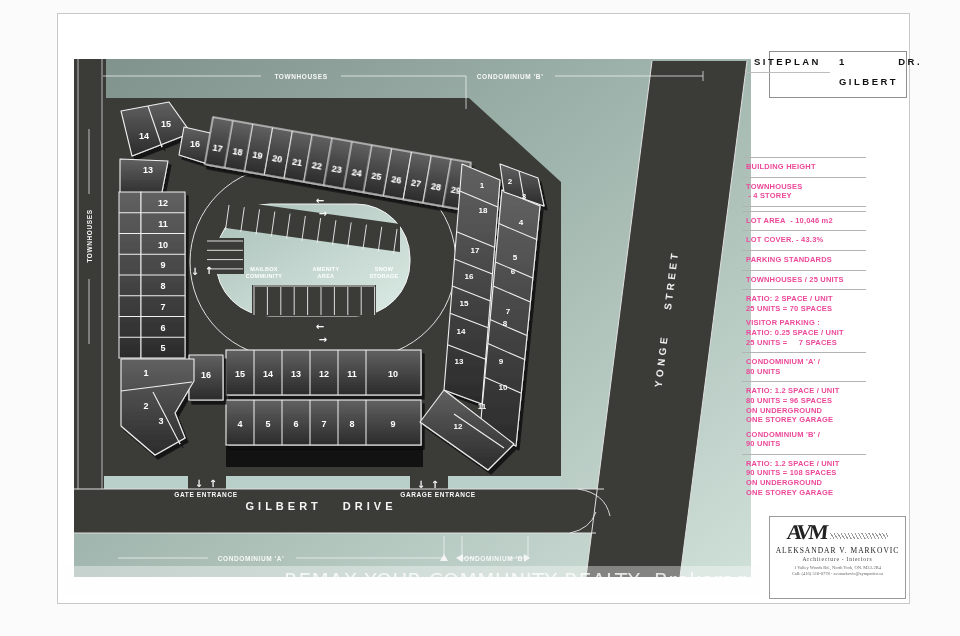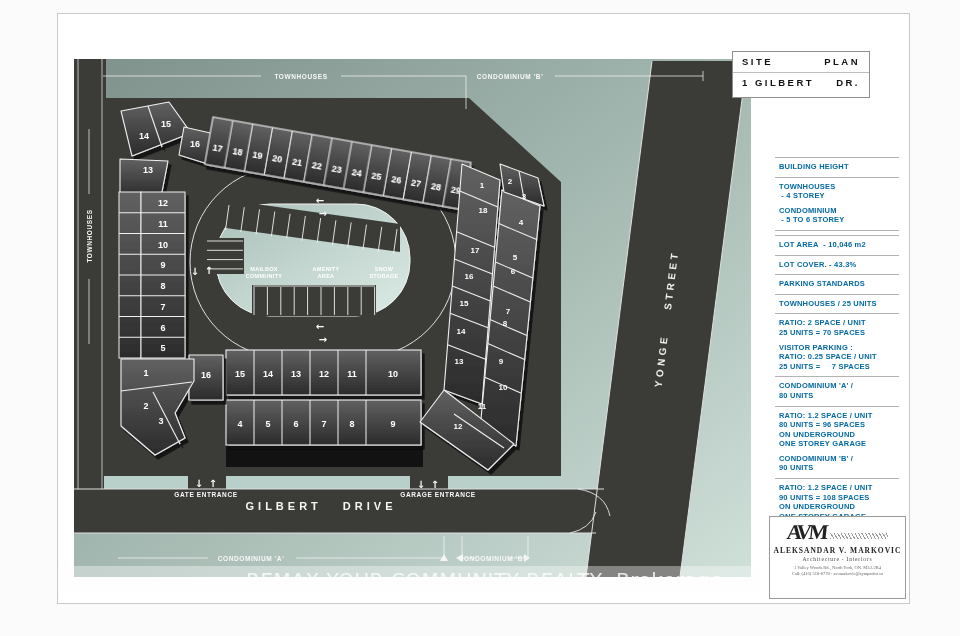--- a/index.html
+++ b/index.html
@@ -13,43 +13,43 @@
   text{font-family:"Liberation Sans",sans-serif}
   .u9{font-size:9px;font-weight:bold;fill:#ffffff;text-anchor:middle}
   .u8{font-size:8px;font-weight:bold;fill:#ffffff;text-anchor:middle}
   .dim{font-size:6.5px;font-weight:bold;fill:#f8f8f8;letter-spacing:.6px;text-anchor:middle}
   .isl{font-size:5.5px;font-weight:bold;fill:#ffffff;letter-spacing:.3px;text-anchor:middle}
   .street-big{font-size:11px;font-weight:bold;fill:#f5f5f5;letter-spacing:4px;word-spacing:14px;text-anchor:middle}
   .street-yonge{font-size:10px;font-weight:bold;fill:#f0f0f0;letter-spacing:3.5px;word-spacing:18px;text-anchor:middle}
   .arrow{font-family:"DejaVu Sans",sans-serif;font-size:10px;font-weight:bold;fill:#fafafa;text-anchor:middle}
 
   
-  .title-box{position:absolute;left:674px;top:37px;width:136px;height:45px;border:1px solid #8f8f8f;
-             background:#fff;display:flex;flex-direction:column;}
+  .title-box{position:absolute;left:711px;top:37px;width:136px;height:45px;border:1px solid #8f8f8f;
+             background:#fff;display:flex;justify-content:center}
   .title-row{display:flex;justify-content:space-between;padding:0 9px;font-size:9.5px;font-weight:bold;
              letter-spacing:2.5px;color:#111;height:20px;line-height:20px}
   .title-row.first{border-bottom:1px solid #bdbdbd}
 
-  .info-box{position:absolute;left:711px;top:139px;width:137px;color:#0369a1}
+  .info-box{position:absolute;left:678px;top:139px;width:137px;color:#ec4899}
   .info-sec{margin:0 0 5px 0;padding-left:10px}
   .info-line{font-size:7.5px;font-weight:bold;line-height:9.6px;letter-spacing:.2px;white-space:pre}
   .info-rule{border-top:1px solid #b3b3b3;margin:4px 0 4px 6px;width:124px}
 
   .logo-box{position:absolute;left:711px;top:502px;width:135px;height:81px;border:1px solid #9a9a9a;
             background:#fff;text-align:center;overflow:hidden}
   .monogram{font-family:"Liberation Serif",serif;font-size:21px;font-weight:bold;letter-spacing:-3px;
             color:#222;display:inline-block;margin-top:3px;transform:skewX(-6deg)}
   .hatch{display:inline-block;width:58px;height:6px;margin-left:4px;
          background:repeating-linear-gradient(60deg,#9a9a9a 0 1px,transparent 1px 3px)}
-  .firm-name{font-family:"Liberation Serif",serif;font-size:7.5px;font-weight:bold;letter-spacing:1px;color:#222;margin-top:1px}
+  .firm-name{font-family:"Liberation Serif",serif;font-size:7.5px;font-weight:normal;letter-spacing:1px;color:#222;margin-top:1px}
   .firm-sub{font-family:"Liberation Serif",serif;font-size:5.5px;letter-spacing:.8px;color:#444;margin-top:1px}
   .firm-addr{font-family:"Liberation Serif",serif;font-size:4.5px;color:#666;margin-top:3px;line-height:6px}
 
   .wm-band{position:absolute;left:0;top:552px;width:703px;height:28px;background:rgba(252,252,252,.38)}
-  .wm-text{position:absolute;left:150px;top:554px;width:553px;text-align:center;
+  .wm-text{position:absolute;left:150px;top:554px;width:553px;text-align:right;
            font-family:"DejaVu Sans",sans-serif;font-size:20px;color:#ffffff;opacity:.8;letter-spacing:.5px}
 </style>
 </head>
 <body>
 
 <div class="sheet">
 
   <svg id="map" width="703" height="588" viewBox="0 0 703 588">
     <defs>
       <linearGradient id="green" x1="0" y1="0" x2="1" y2="1">
@@ -350,24 +350,20 @@
   <div class="info-box" id="info-list">
     <div class="info-rule"></div>
   <div class="info-sec">
         <div class="info-line">BUILDING HEIGHT</div>
       </div>
       <div class="info-rule"></div>
       <div class="info-sec">
         <div class="info-line">TOWNHOUSES</div>
         <div class="info-line">&nbsp;- 4 STOREY</div>
       </div>
-      <div class="info-sec">
-        <div class="info-line">CONDOMINIUM</div>
-        <div class="info-line">&nbsp;- 5 TO 6 STOREY</div>
-      </div>
       <div class="info-rule"></div>
       <div class="info-rule"></div>
       <div class="info-sec">
         <div class="info-line">LOT AREA&nbsp;&nbsp;- 10,046 m2</div>
       </div>
       <div class="info-rule"></div>
       <div class="info-sec">
         <div class="info-line">LOT COVER. - 43.3%</div>
       </div>
       <div class="info-rule"></div>

